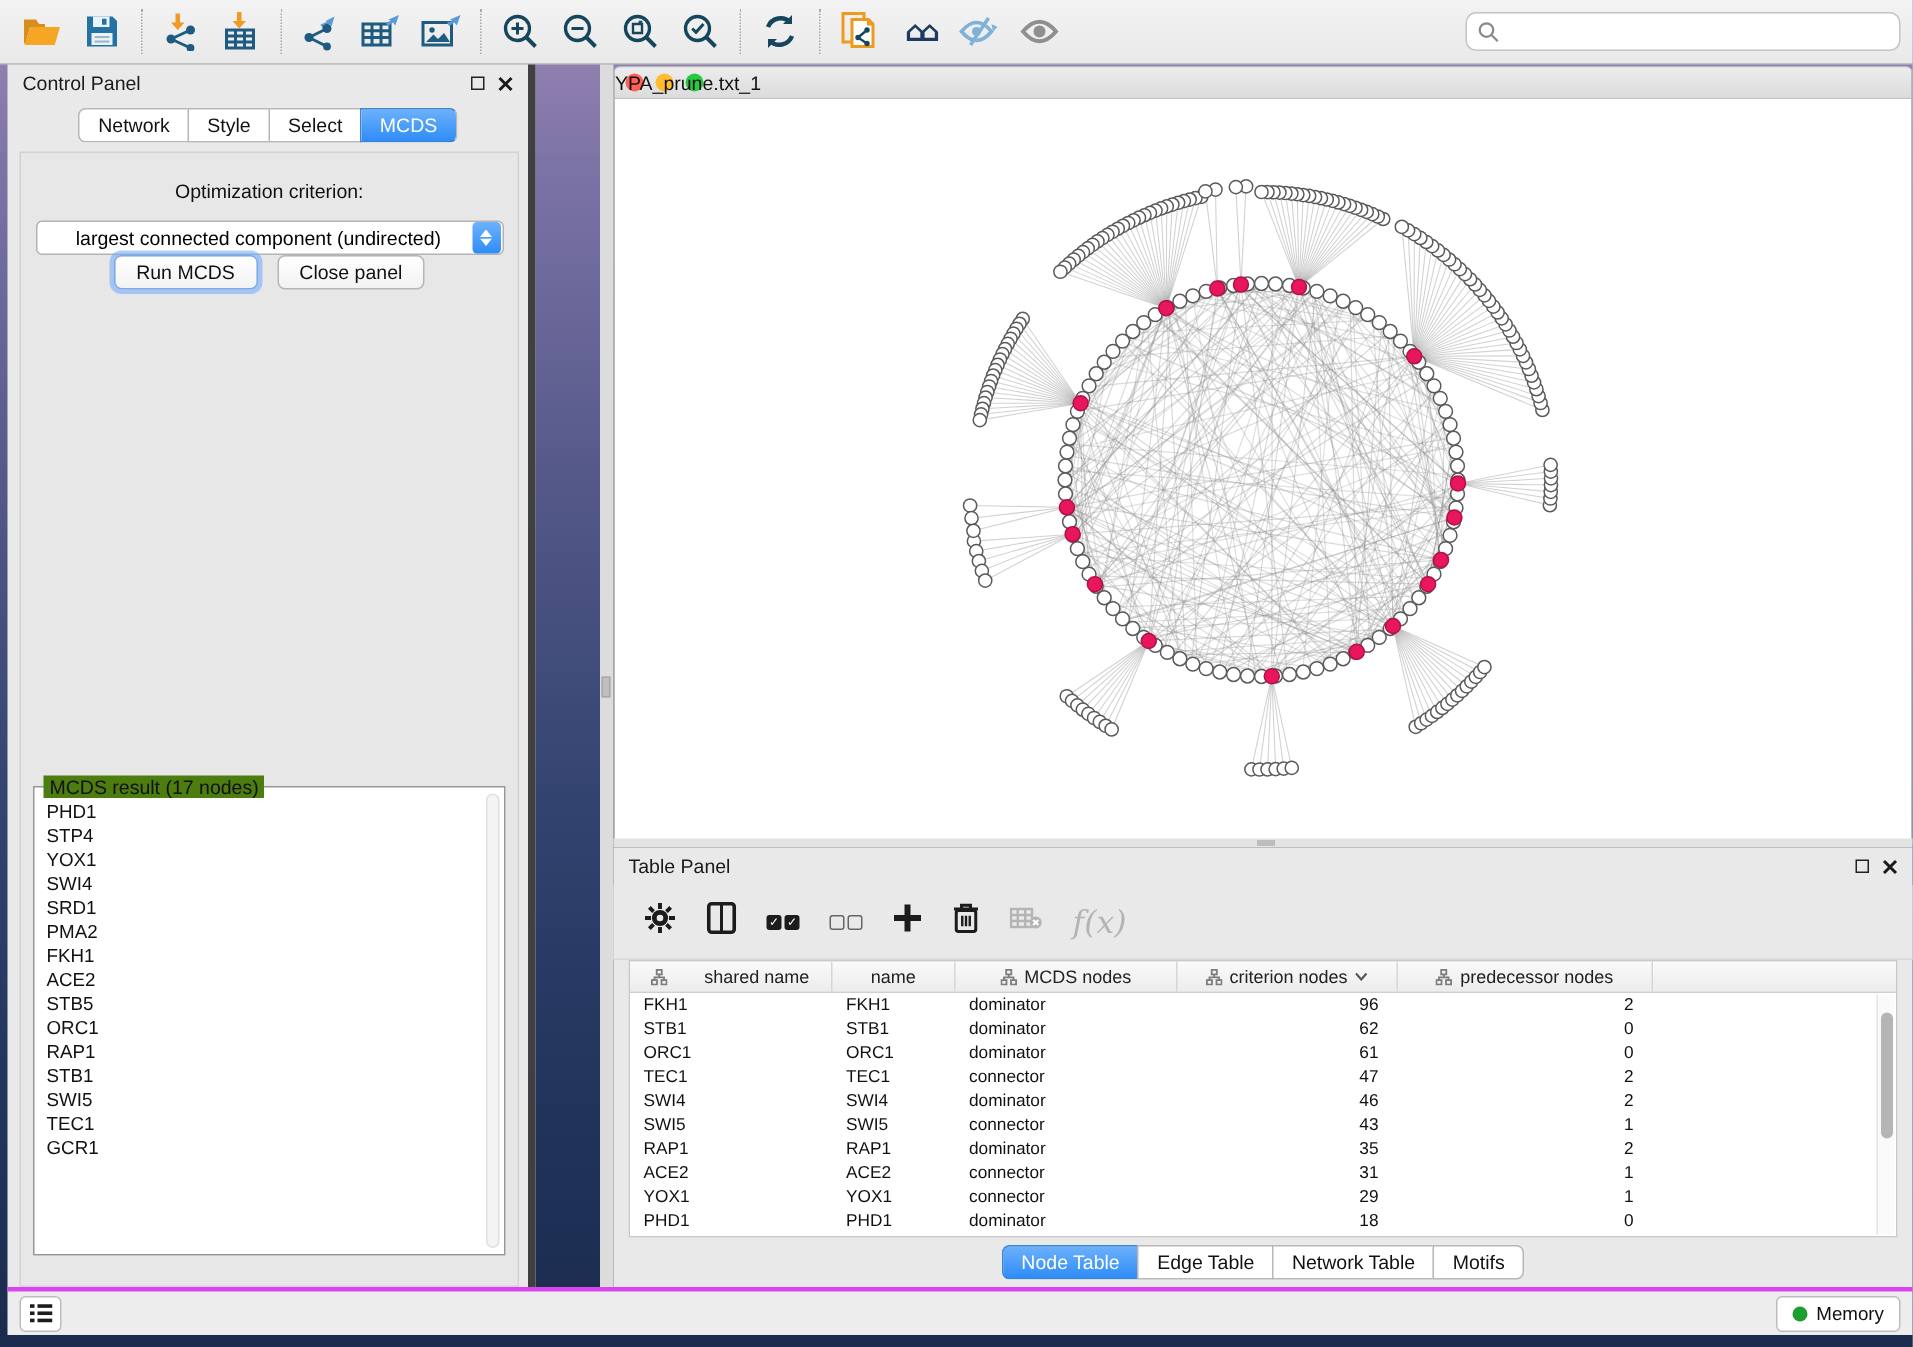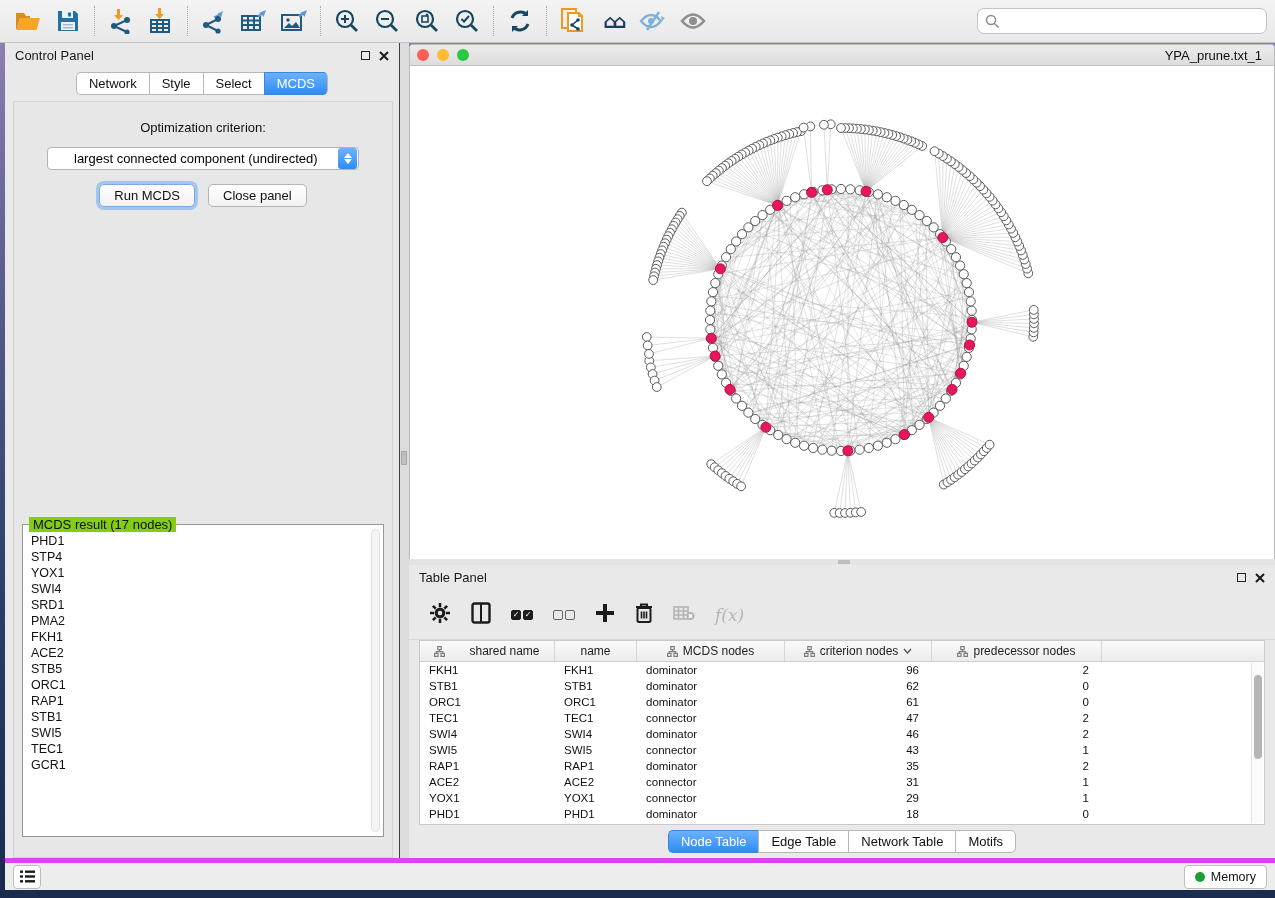--- a/index.html
+++ b/index.html
@@ -17,102 +17,102 @@
   .searchbox { margin-left:auto; width:290px; height:26px; background:#fff;
     border:1px solid #c4c4c4; border-radius:7px; display:flex; align-items:center; padding:0 7px; }
   .searchbox input { border:none; outline:none; flex:1; font-size:13px; margin-left:6px; background:transparent; }
   .houses { font-family:"DejaVu Sans", sans-serif; font-size:19px; font-weight:bold; color:#1d3a5f; letter-spacing:-4px; }
 
   
   .wall-left { position:absolute; left:0; top:43px; width:5px; height:847px; }
   .wall-bottom { position:absolute; left:0; top:890px; width:1275px; height:8px; }
 
   
-  .control-panel { position:absolute; left:5px; top:43px; width:395px; height:815px;
-    background:#e9e9e9; border-right:1px solid #404040; display:flex; flex-direction:column; }
+  .control-panel { position:absolute; left:5px; top:43px; width:352px; height:815px;
+    background:#e9e9e9; border-right:5px solid #404040; display:flex; flex-direction:column; }
   .panel-header { height:25px; display:flex; align-items:center; padding:0 10px;
     font-size:13px; color:#1a1a1a; }
   .panel-header .winbtns { margin-left:auto; display:flex; gap:9px; align-items:center; }
   .float-glyph { width:9px; height:9px; border:1.6px solid #222; display:inline-block; }
   .tabrow { display:flex; justify-content:center; padding:4px 0 6px 0; }
   .seg { display:flex; }
   .seg .segbtn { font-size:13px; padding:3px 12px; background:#fff; border:1px solid #b7b7b7;
     border-right:none; color:#111; cursor:default; }
   .seg .segbtn:first-child { border-radius:5px 0 0 5px; }
   .seg .segbtn:last-child { border-radius:0 5px 5px 0; border-right:1px solid #b7b7b7; }
   .seg .active { background:linear-gradient(#6cb1fb,#2f8cf6); color:#fff; border-color:#3c86d8; }
   .cp-body { flex:1; margin:0 6px 0 8px; background:#e7e7e7; border:1px solid #d2d2d2;
     display:flex; flex-direction:column; align-items:center; position:relative; }
   .opt-label { margin-top:18px; font-size:13px; color:#111; }
   .dropdown { margin-top:12px; width:312px; height:23px; background:#fff; border:1px solid #b3b3b3;
     border-radius:4px; display:flex; align-items:center; font-size:13px; }
   .dropdown .dval { flex:1; padding-left:10px; white-space:nowrap;margin-left:16px; }
   .stepper { width:19px; height:21px; margin-right:1px; border-radius:3px;
     background:linear-gradient(#6db2fc,#2f8cf6); display:flex; flex-direction:column;
     align-items:center; justify-content:center; gap:1px; }
-  .btnrow { margin-top:14px; display:flex; gap:13px; }
+  .btnrow { display:flex; gap:13px; }
   .macbtn { font-size:13px; padding:3px 14px; background:linear-gradient(#ffffff,#f2f2f2);
     border:1px solid #b5b5b5; border-radius:5px; color:#111; }
   .macbtn.focused { box-shadow:0 0 0 3px rgba(110,168,250,.55); border-color:#7aa9e8; }
   .groupbox { position:absolute; left:8px; right:8px; bottom:20px; top:422px;
     background:#fff; border:1px solid #979797; }
-  .groupbox .legend { position:absolute; top:-8px; left:6px; background:#84cc16;
+  .groupbox .legend { position:absolute; top:-8px; left:6px; background:#4d7c0f;
     padding:0 4px; font-size:13px; color:#111; }
   .mcds-list { position:absolute; inset:8px 14px 4px 4px; overflow:hidden;
     font-size:12.5px; line-height:16px; color:#111; }
   .mcds-list div { padding-left:4px; }
   .list-track { position:absolute; top:4px; bottom:4px; right:3px; width:9px;
     background:#f4f4f4; border:1px solid #e0e0e0; border-radius:5px; }
 
   
   .vsplit { position:absolute; left:400px; top:43px; width:9px; height:815px; background:#dcdcdc; }
   .vsplit .handle { position:absolute; left:1px; top:408px; width:6px; height:14px;
     background:#bfbfbf; border:1px solid #a8a8a8; }
 
   
   .netwin { position:absolute; left:409px; top:44px; width:866px; height:519px;
     background:#fff; border:1px solid #b9b9b9; border-radius:4px 4px 0 0; overflow:hidden; }
   .titlebar { height:21px; background:linear-gradient(#ececec,#dcdcdc); border-bottom:1px solid #c3c3c3;
     display:flex; align-items:center; position:relative; }
   .lights { display:flex; gap:8px; margin-left:7px; }
   .light { width:12px; height:12px; border-radius:50%; }
-  .net-title { position:absolute; left:0; right:12px; text-align:right; font-size:13px; color:#111; }
+  .net-title { position:absolute; left:0; right:0; text-align:left; font-size:13px; color:#111; }
   .netcanvas { position:absolute; left:0; top:21px; right:0; bottom:0; background:#fff; }
 
   
   .hsplit { position:absolute; left:409px; top:559px; width:866px; height:6px; background:#e3e3e3; }
   .hsplit .handle { position:absolute; left:429px; top:1px; width:12px; height:4px; background:#bdbdbd; }
 
   
   .table-panel { position:absolute; left:409px; top:565px; width:866px; height:293px;
     background:#e9e9e9; display:flex; flex-direction:column; }
   .tp-toolbar { height:50px; background:#e9e9e9; display:flex; align-items:center;
     gap:20px; padding-left:20px; border-bottom:1px solid #d8d8d8; }
-  .fx { font-family:"DejaVu Serif", serif; font-style:italic; font-size:17px; color:#b4b4b4; }
+  .fx { font-family:"DejaVu Serif", serif; font-style:italic; font-size:21px; color:#b4b4b4; }
   .checkpair { display:flex; gap:2px; }
   .cbox { width:10px; height:10px; border:1.5px solid #1c1c1c; border-radius:2px;
     font-size:8px; line-height:8px; text-align:center; color:#fff; }
   .cbox.checked { background:#1c1c1c; }
   .tablewrap { flex:1; margin:0 10px; background:#fff; border:1px solid #c9c9c9; position:relative; overflow:hidden; }
   .thead { display:flex; height:21px; background:linear-gradient(#fafafa,#ececec);
     border-bottom:1px solid #cfcfcf; font-size:12px; color:#222; }
   .th { display:flex; align-items:center; justify-content:center; gap:5px;
     border-right:1px solid #d6d6d6; overflow:hidden; }
   .trow { display:flex; height:16px; font-size:11.5px; color:#111; align-items:center; }
   .td { padding-left:9px; white-space:nowrap; overflow:hidden; }
   .td.num { text-align:right; padding-right:13px; }
   .vscroll { position:absolute; top:22px; right:1px; bottom:1px; width:12px;
     background:#fafafa; border-left:1px solid #e4e4e4; }
   .vscroll .thumb { position:absolute; left:2px; width:8px; top:12px; height:84px;
     background:#b5b5b5; border-radius:4px; }
   .tp-tabs { height:33px; display:flex; justify-content:center; align-items:center; }
 
   
   .statusbar { position:absolute; left:5px; top:858px; width:1270px; height:32px;
-    background:#ededed; border-top:5px solid #d946ef; display:flex; align-items:center; padding:0 8px; }
+    background:#ededed; border-top:3px solid #d946ef; display:flex; align-items:center; padding:0 8px; }
   .sq-btn { width:28px; height:24px; background:#fff; border:1px solid #bdbdbd; border-radius:4px;
     display:flex; align-items:center; justify-content:center; }
   .mem-btn { margin-left:auto; height:24px; background:#fff; border:1px solid #bdbdbd; border-radius:4px;
     display:flex; align-items:center; gap:6px; padding:0 10px; font-size:12.5px; color:#111; }
   .greendot { width:10px; height:10px; border-radius:50%; background:#1d9e33; }
 </style>
 </head>
 <body>
 
 <div class="app">

